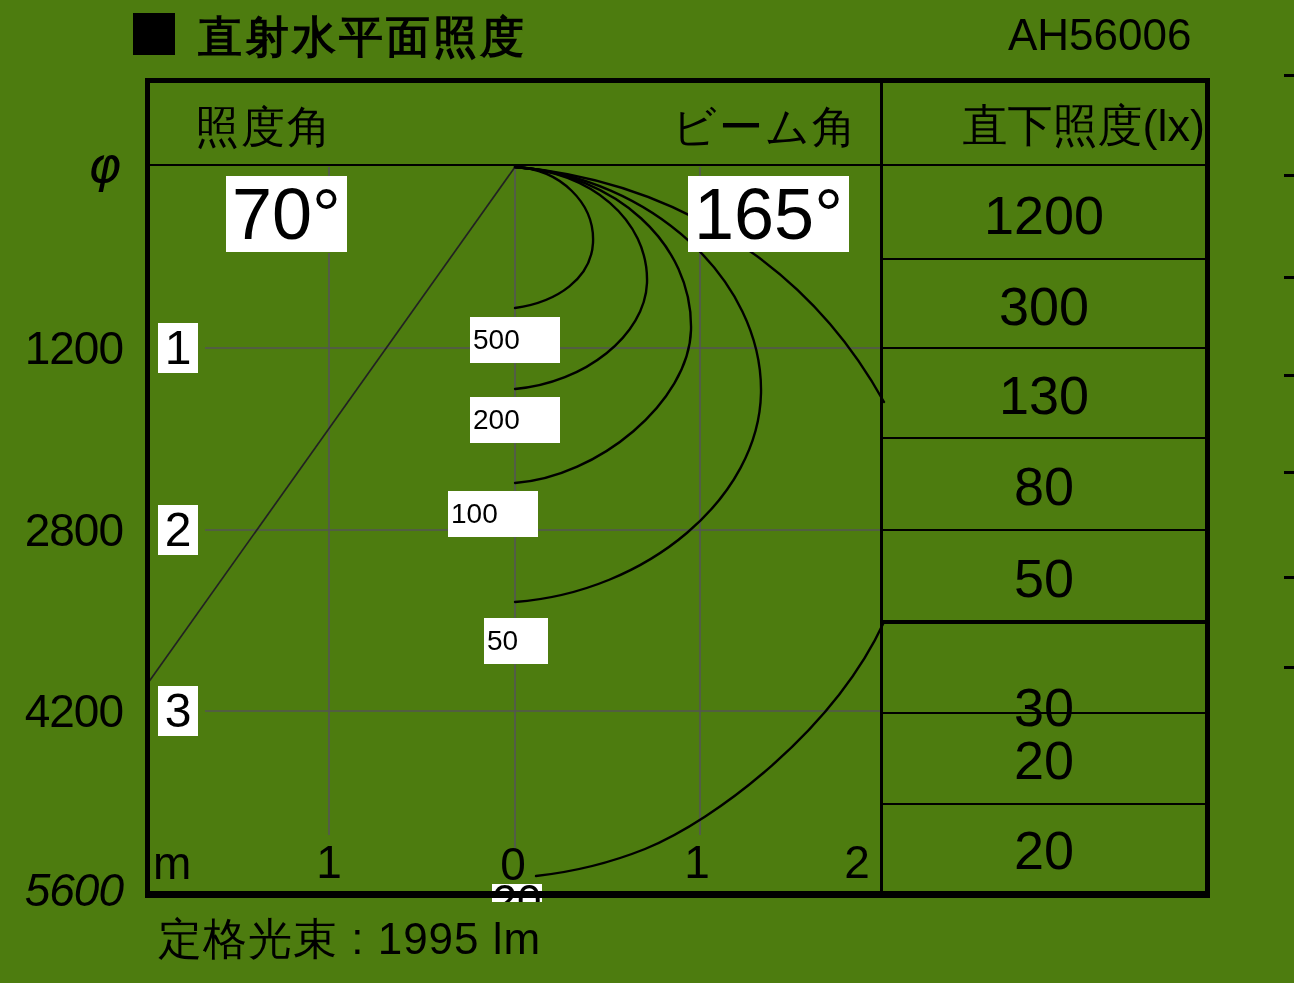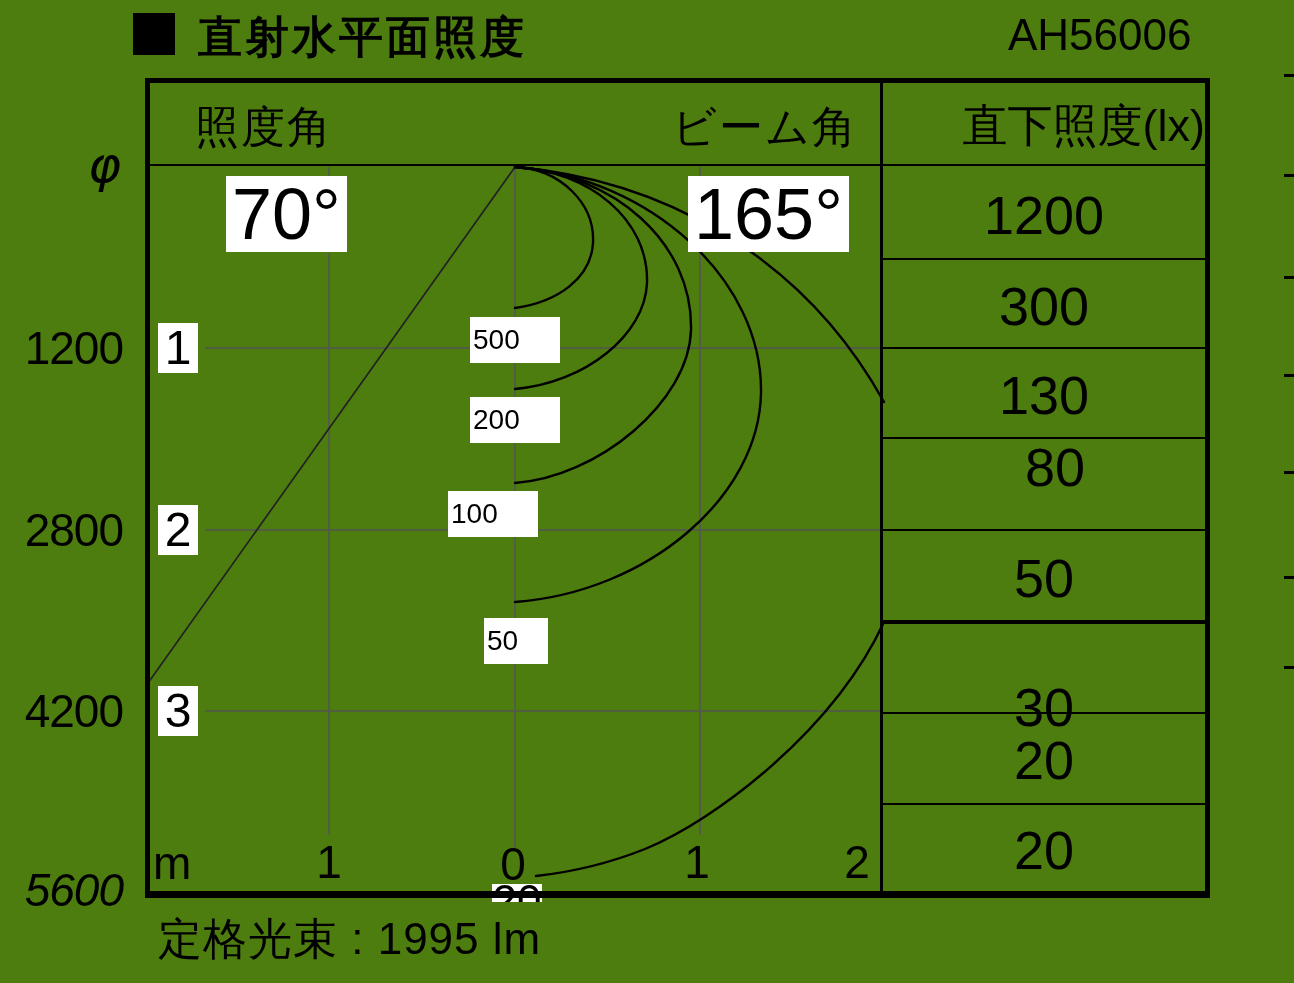--- a/index.html
+++ b/index.html
@@ -117,21 +117,21 @@
   <div class="abs hdr hdr-left">照度角</div>
   <div class="abs hdr hdr-right">ビーム角</div>
   <div class="abs hdr hdr-table">直下照度(lx)</div>
 
   <div class="abs angle angle-illum">70°</div>
   <div class="abs angle angle-beam">165°</div>
 
   <div class="abs tval" style="top:186px;">1200</div>
   <div class="abs tval" style="top:277px;">300</div>
   <div class="abs tval" style="top:366px;">130</div>
-  <div class="abs tval" style="top:438px;margin-left:11px;">80</div>
+  <div class="abs tval" style="top:457px;">80</div>
   <div class="abs tval" style="top:549px;">50</div>
   <div class="abs tval" style="top:678px;">30</div>
   <div class="abs tval" style="top:731px;">20</div>
   <div class="abs tval" style="top:821px;">20</div>
 
   <div class="abs phi">φ</div>
   <div class="abs lax" style="top:324px;">1200</div>
   <div class="abs lax" style="top:506px;">2800</div>
   <div class="abs lax" style="top:687px;">4200</div>
   <div class="abs lax" style="top:866px;font-style:italic;">5600</div>

